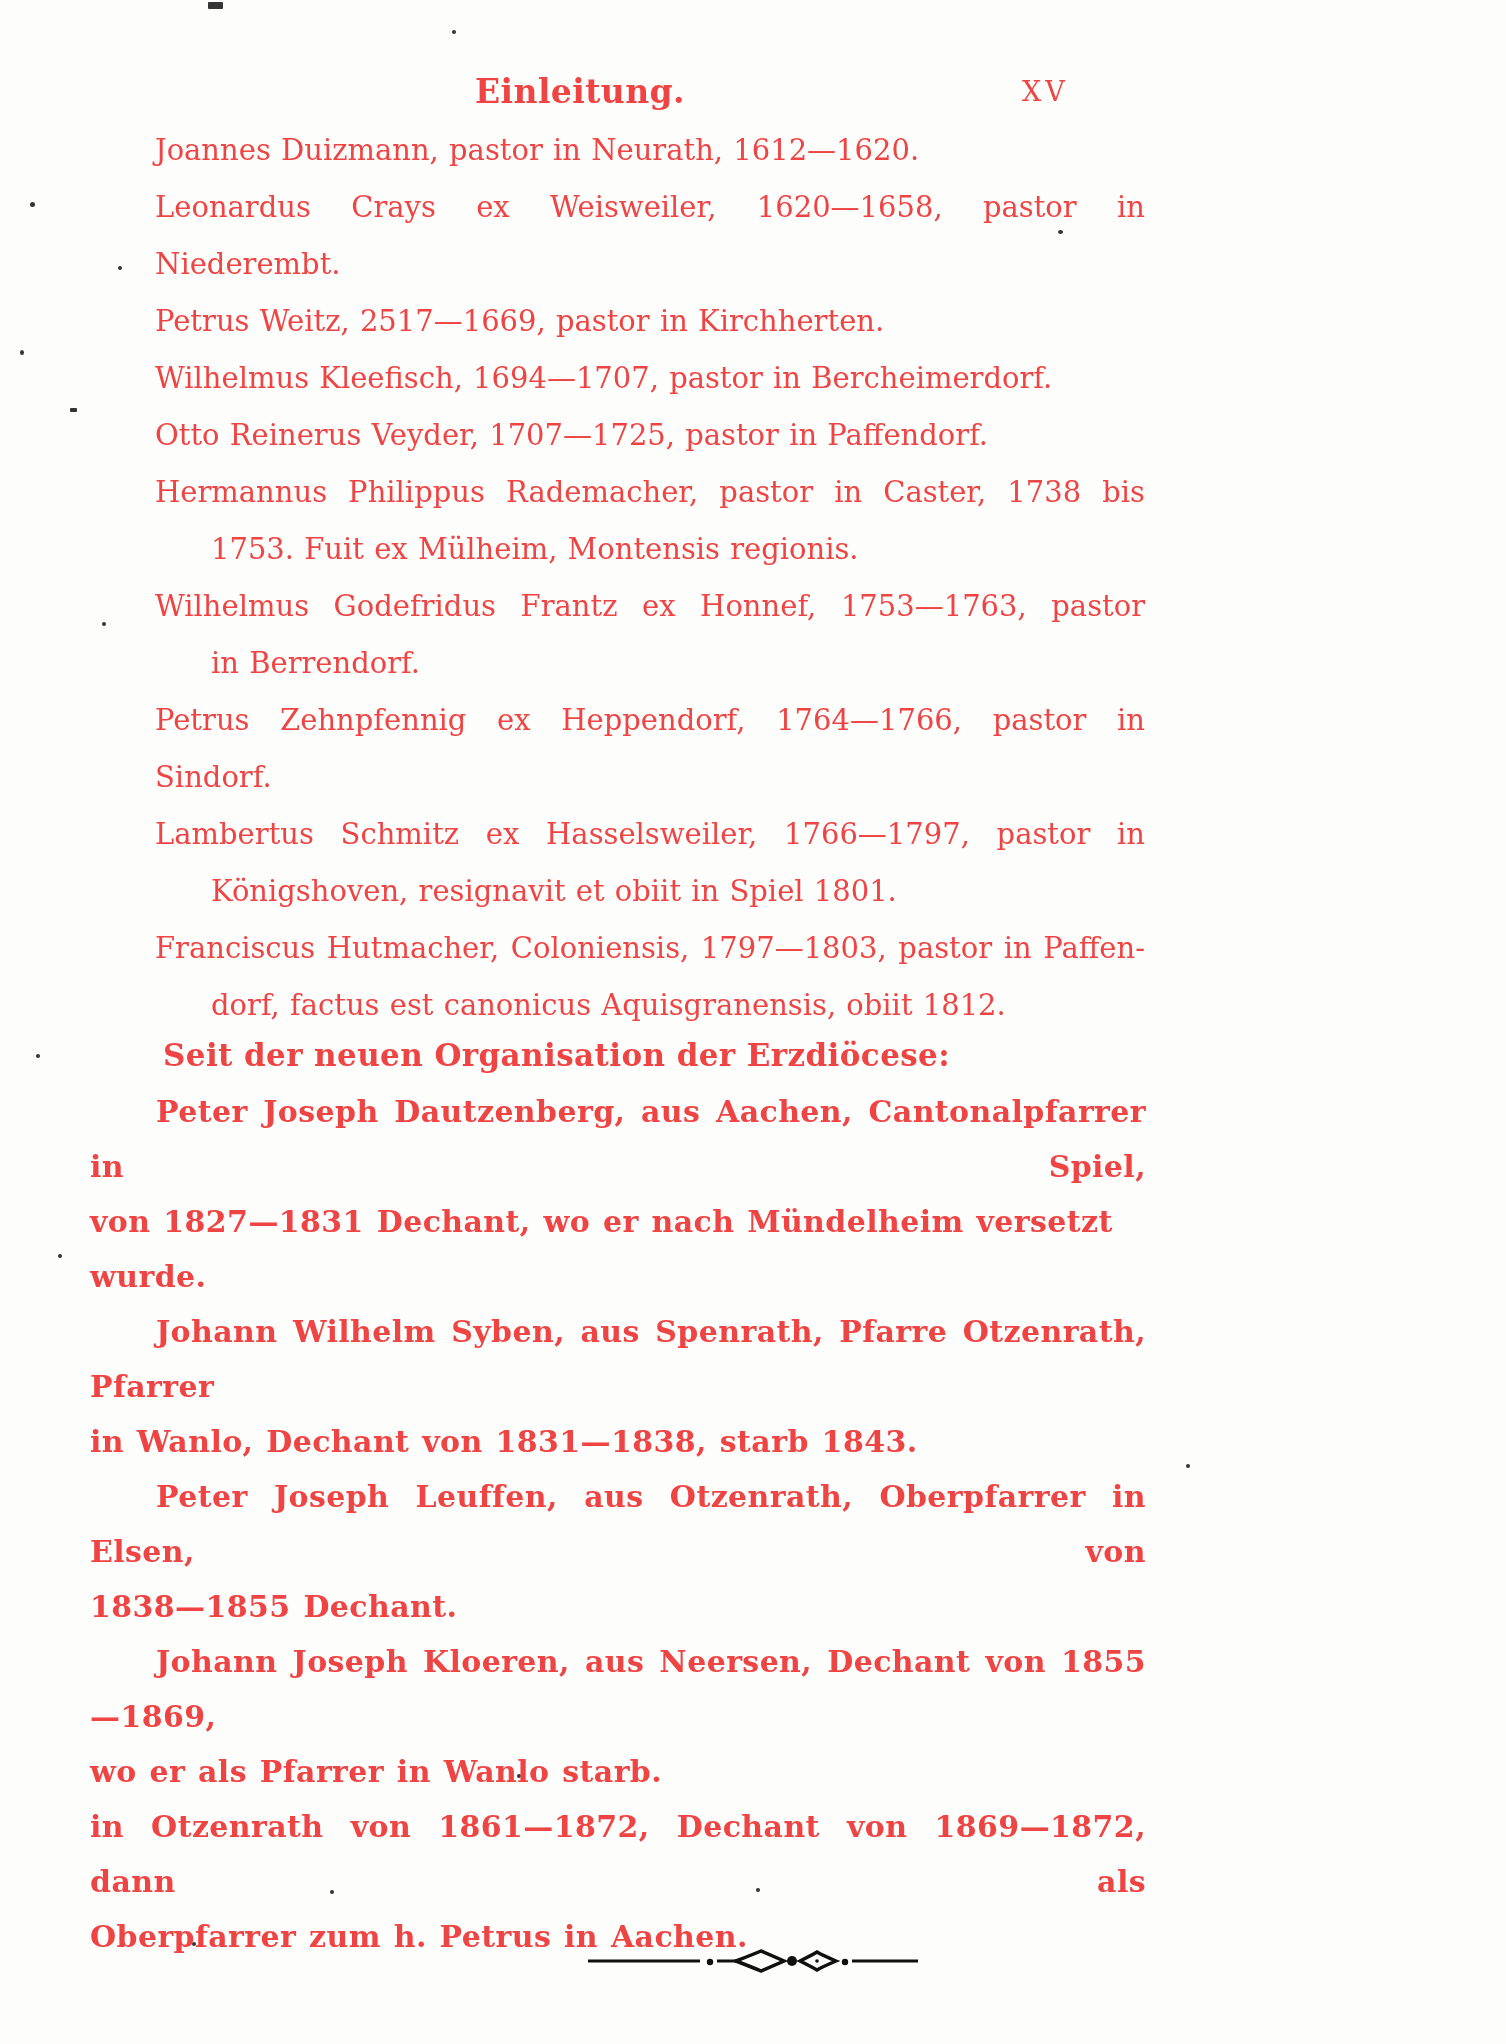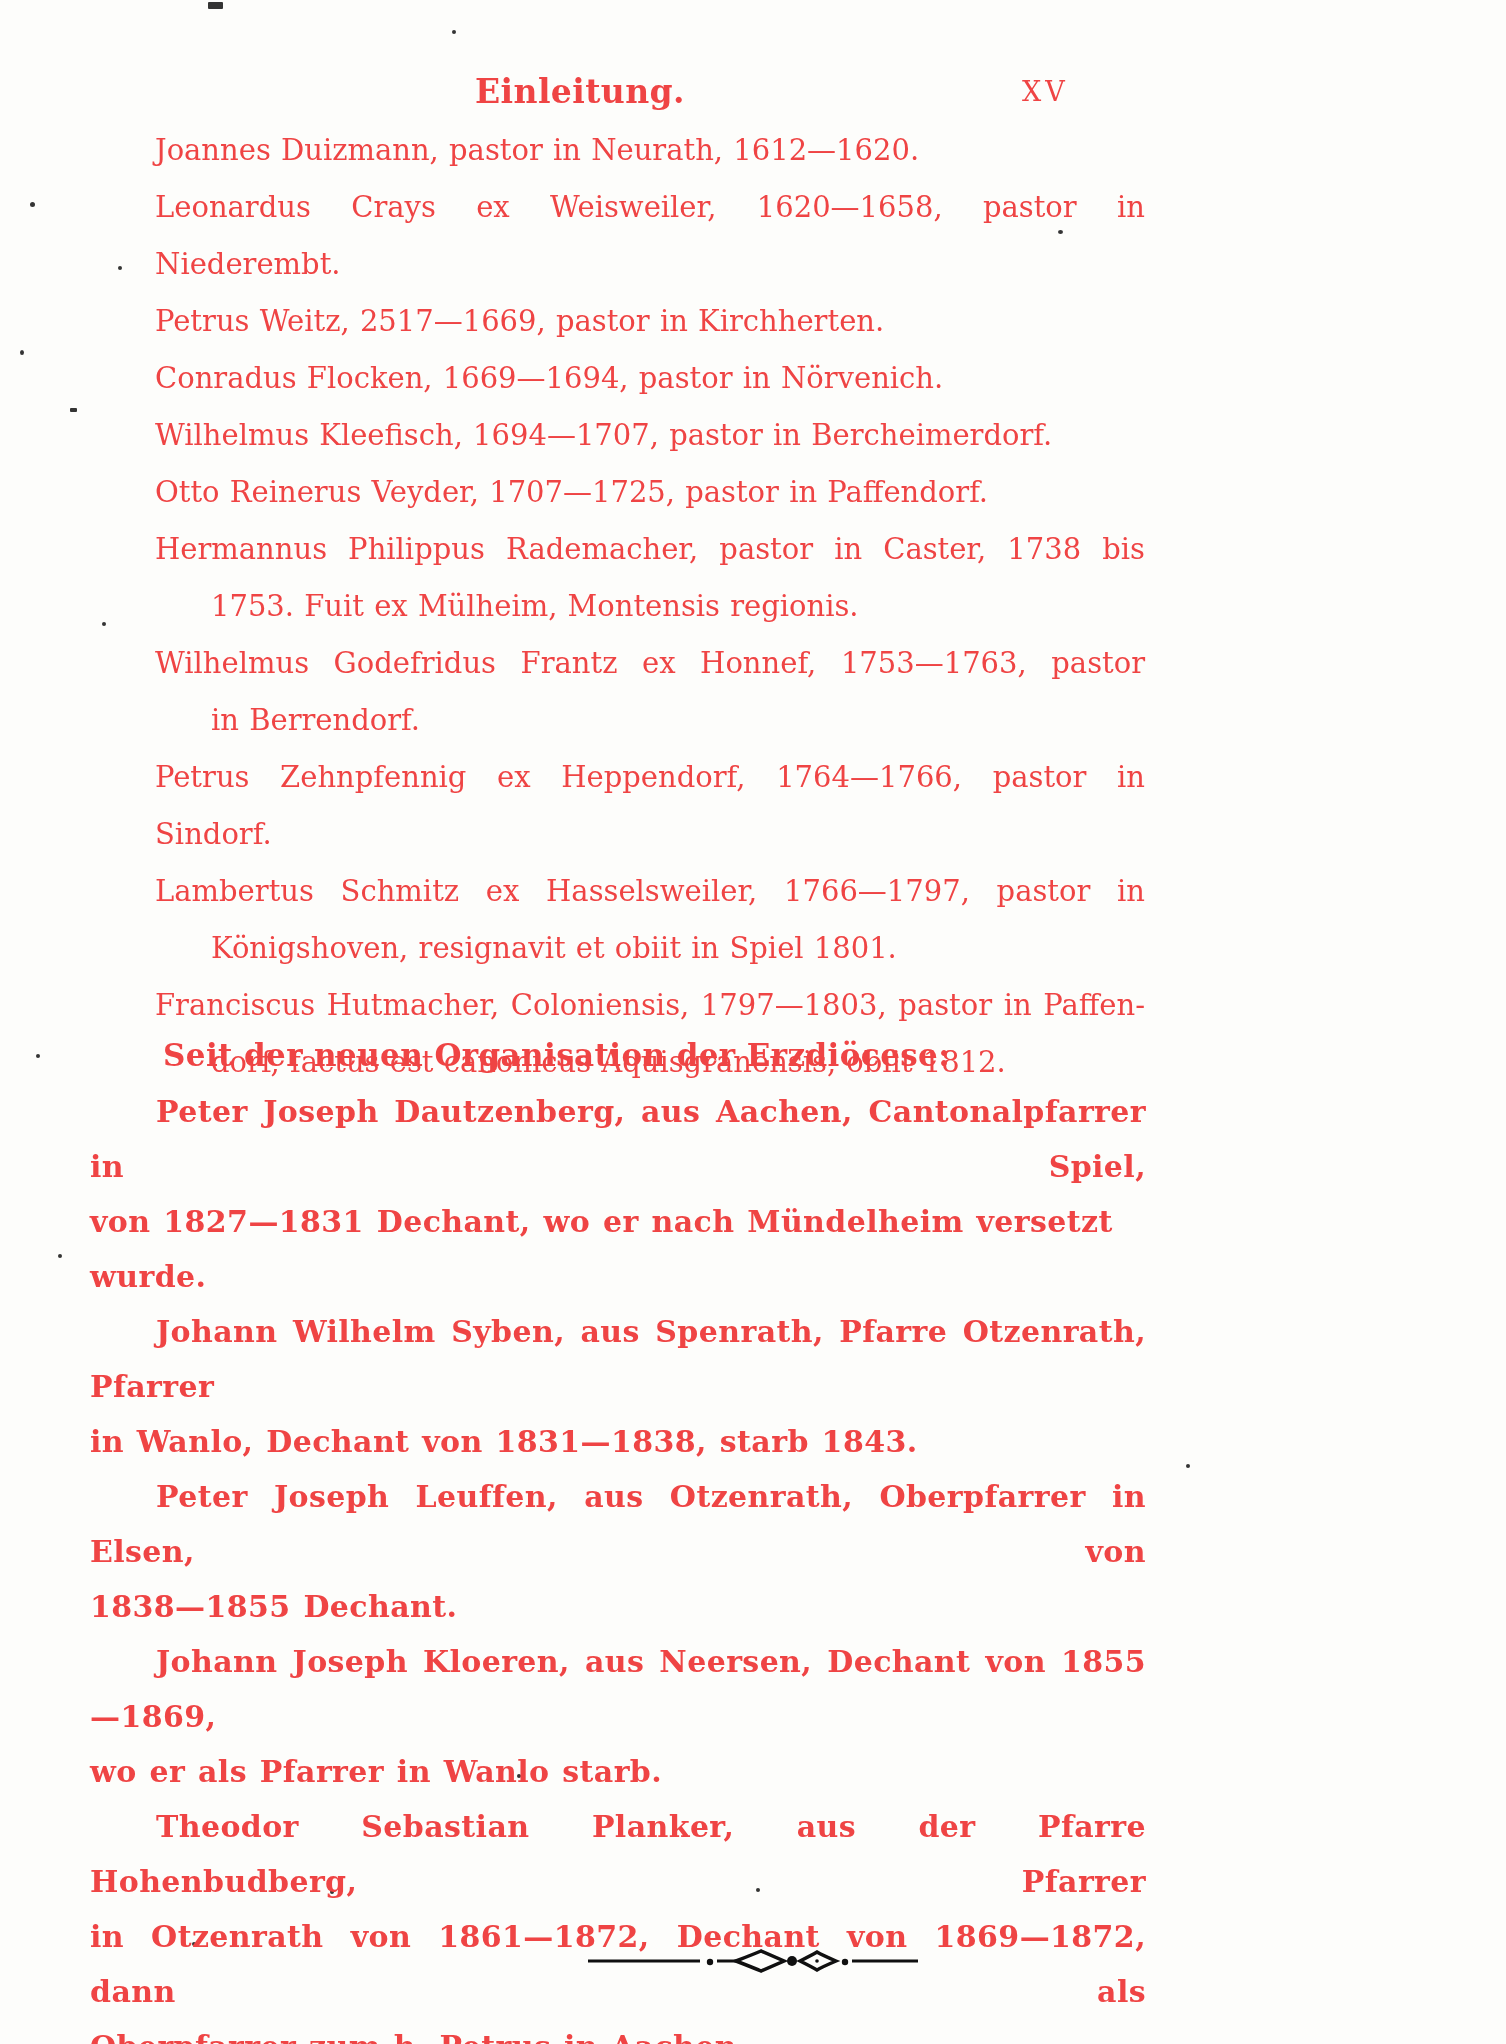--- a/index.html
+++ b/index.html
@@ -75,21 +75,20 @@
   <div class="speck" style="left:756px;top:1888px;width:4px;height:4px;"></div>
   <div class="speck" style="left:517px;top:1774px;width:4px;height:4px;"></div>
 
   <div class="hdr-title fraktur">Einleitung.</div>
   <div class="hdr-pageno">XV</div>
 
   <div class="pastor-list">
     <div class="ln">Joannes Duizmann, pastor in Neurath, 1612—1620.</div>
     <div class="ln fill">Leonardus Crays ex Weisweiler, 1620—1658, pastor in Niederembt.</div>
     <div class="ln">Petrus Weitz, 2517—1669, pastor in Kirchherten.</div>
-    <div class="ln">Conradus Flocken, 1669—1694, pastor in Nörvenich.</div>
     <div class="ln">Wilhelmus Kleefisch, 1694—1707, pastor in Bercheimerdorf.</div>
     <div class="ln">Otto Reinerus Veyder, 1707—1725, pastor in Paffendorf.</div>
     <div class="ln fill">Hermannus Philippus Rademacher, pastor in Caster, 1738 bis</div>
     <div class="ln cont">1753.  Fuit ex Mülheim, Montensis regionis.</div>
     <div class="ln fill">Wilhelmus Godefridus Frantz ex Honnef, 1753—1763, pastor</div>
     <div class="ln cont">in Berrendorf.</div>
     <div class="ln fill">Petrus Zehnpfennig ex Heppendorf, 1764—1766, pastor in Sindorf.</div>
     <div class="ln fill">Lambertus Schmitz ex Hasselsweiler, 1766—1797, pastor in</div>
     <div class="ln cont">Königshoven, resignavit et obiit in Spiel 1801.</div>
     <div class="ln fill">Franciscus Hutmacher, Coloniensis, 1797—1803, pastor in Paffen-</div>
@@ -100,21 +99,20 @@
 
   <div class="dean-paras fraktur">
     <div class="ln ind fill">Peter Joseph Dautzenberg, aus Aachen, Cantonalpfarrer in Spiel,</div>
     <div class="ln">von 1827—1831 Dechant, wo er nach Mündelheim versetzt wurde.</div>
     <div class="ln ind fill">Johann Wilhelm Syben, aus Spenrath, Pfarre Otzenrath, Pfarrer</div>
     <div class="ln">in Wanlo, Dechant von 1831—1838, starb 1843.</div>
     <div class="ln ind fill">Peter Joseph Leuffen, aus Otzenrath, Oberpfarrer in Elsen, von</div>
     <div class="ln">1838—1855 Dechant.</div>
     <div class="ln ind fill">Johann Joseph Kloeren, aus Neersen, Dechant von 1855—1869,</div>
     <div class="ln">wo er als Pfarrer in Wanlo starb.</div>
-    <div class="ln ind fill">Theodor Sebastian Planker, aus der Pfarre Hohenbudberg, Pfarrer</div>
     <div class="ln fill">in Otzenrath von 1861—1872, Dechant von 1869—1872, dann als</div>
     <div class="ln">Oberpfarrer zum h. Petrus in Aachen.</div>
 
   </div>
 
   <div class="ornament">
     <svg width="330" height="26" viewBox="0 0 330 26" xmlns="http://www.w3.org/2000/svg">
       <line x1="0" y1="13" x2="112" y2="13" stroke="#101010" stroke-width="3"></line>
       <circle cx="122" cy="14" r="3.2" fill="#101010"></circle>
       <line x1="129" y1="13" x2="148" y2="13" stroke="#101010" stroke-width="3"></line>

